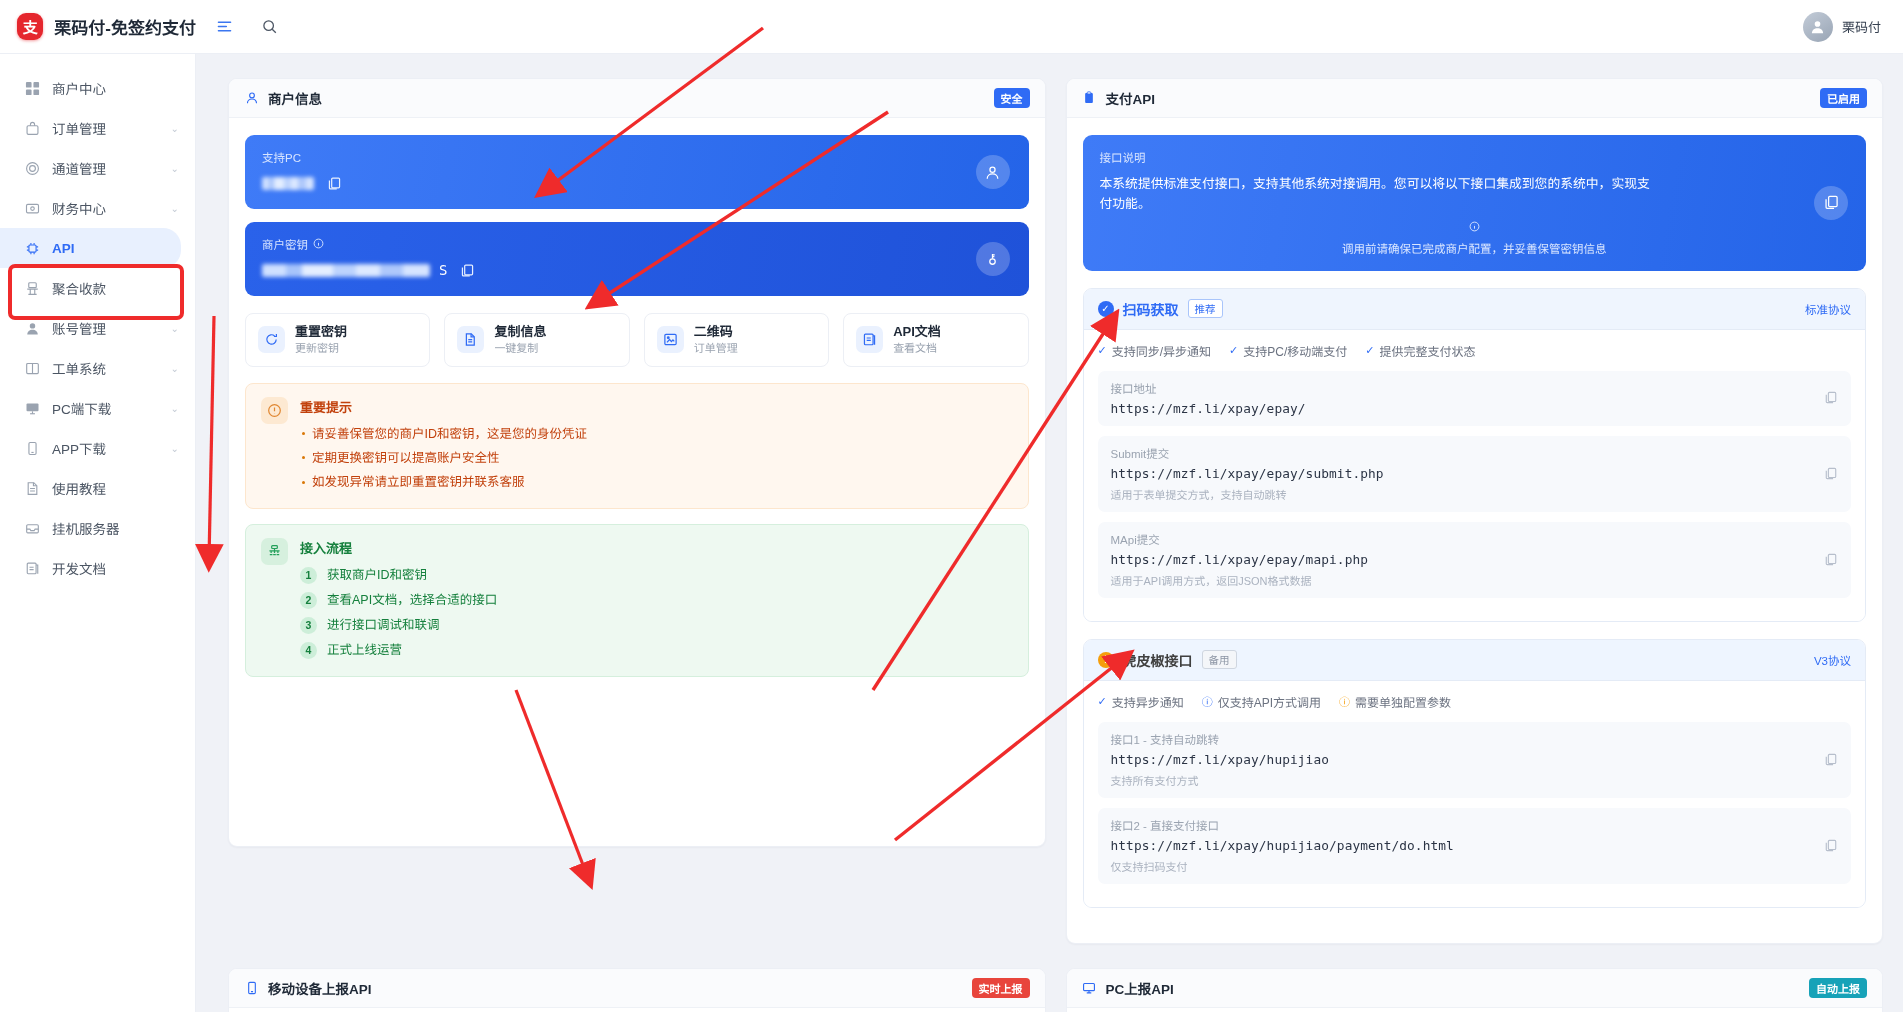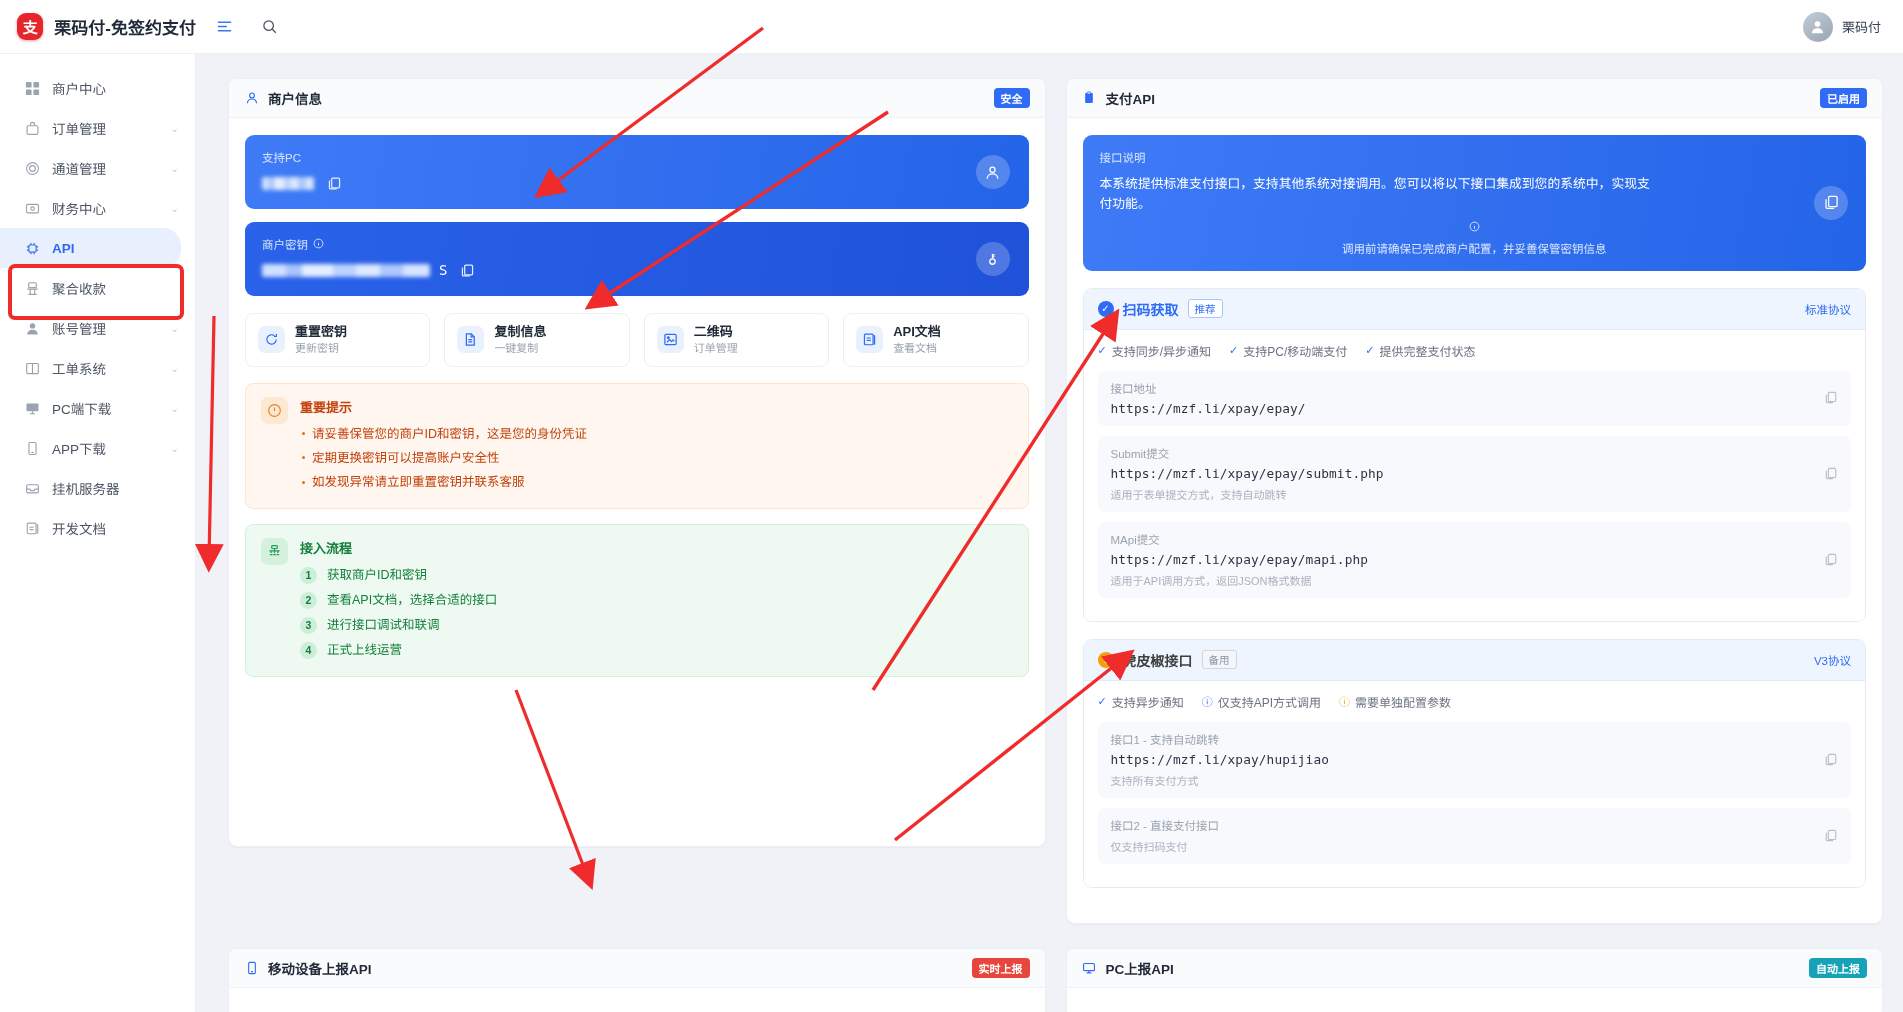--- a/index.html
+++ b/index.html
@@ -305,20 +305,29 @@
     <span class="n-ico">
       <svg width="15" height="15" viewBox="0 0 16 16" fill="none" stroke="currentColor" stroke-width="1.2">
           <rect x="4.2" y="1.6" width="7.6" height="12.8" rx="1.3"></rect>
           <path d="M6.8 12.2h2.4"></path>
         </svg>
     </span>
     <span class="n-lbl">APP下载</span>
     <span class="chev">⌄</span>
   </div>
 
+  <div class="nav-item">
+    <span class="n-ico">
+      <svg width="15" height="15" viewBox="0 0 16 16" fill="none" stroke="currentColor" stroke-width="1.2">
+          <path d="M3.4 1.8h6l3.2 3.2v9.2H3.4z"></path>
+          <path d="M9 1.8V5h3.4M5.4 8h5.2M5.4 10.6h5.2"></path>
+        </svg>
+    </span>
+    <span class="n-lbl">使用教程</span>
+  </div>
 
   <div class="nav-item">
     <span class="n-ico">
       <svg width="15" height="15" viewBox="0 0 16 16" fill="none" stroke="currentColor" stroke-width="1.2">
           <rect x="1.8" y="4" width="12.4" height="8.6" rx="1.2"></rect>
           <path d="M1.8 8.6h3.4l1 1.6h3.6l1-1.6h3.4"></path>
         </svg>
     </span>
     <span class="n-lbl">挂机服务器</span>
   </div>
@@ -623,20 +632,21 @@
                 <span class="url-copy">
                   <svg width="14" height="14" viewBox="0 0 16 16" fill="none" stroke="currentColor" stroke-width="1.3">
                       <rect x="5" y="2.2" width="8.4" height="10.4" rx="1.1"></rect>
                       <path d="M10.4 13.8H3.6a1 1 0 01-1-1V4.8"></path>
                     </svg>
                 </span>
               </div>
 
               <div class="urlrow">
                 <div class="url-k">接口2 - 直接支付接口</div>
+                <div class="url-v mono">https://mzf.li/xpay/hupijiao/payment/do.html</div>
                 <div class="url-n">仅支持扫码支付</div>
                 <span class="url-copy">
                   <svg width="14" height="14" viewBox="0 0 16 16" fill="none" stroke="currentColor" stroke-width="1.3">
                       <rect x="5" y="2.2" width="8.4" height="10.4" rx="1.1"></rect>
                       <path d="M10.4 13.8H3.6a1 1 0 01-1-1V4.8"></path>
                     </svg>
                 </span>
               </div>
             </div>
           </div>

